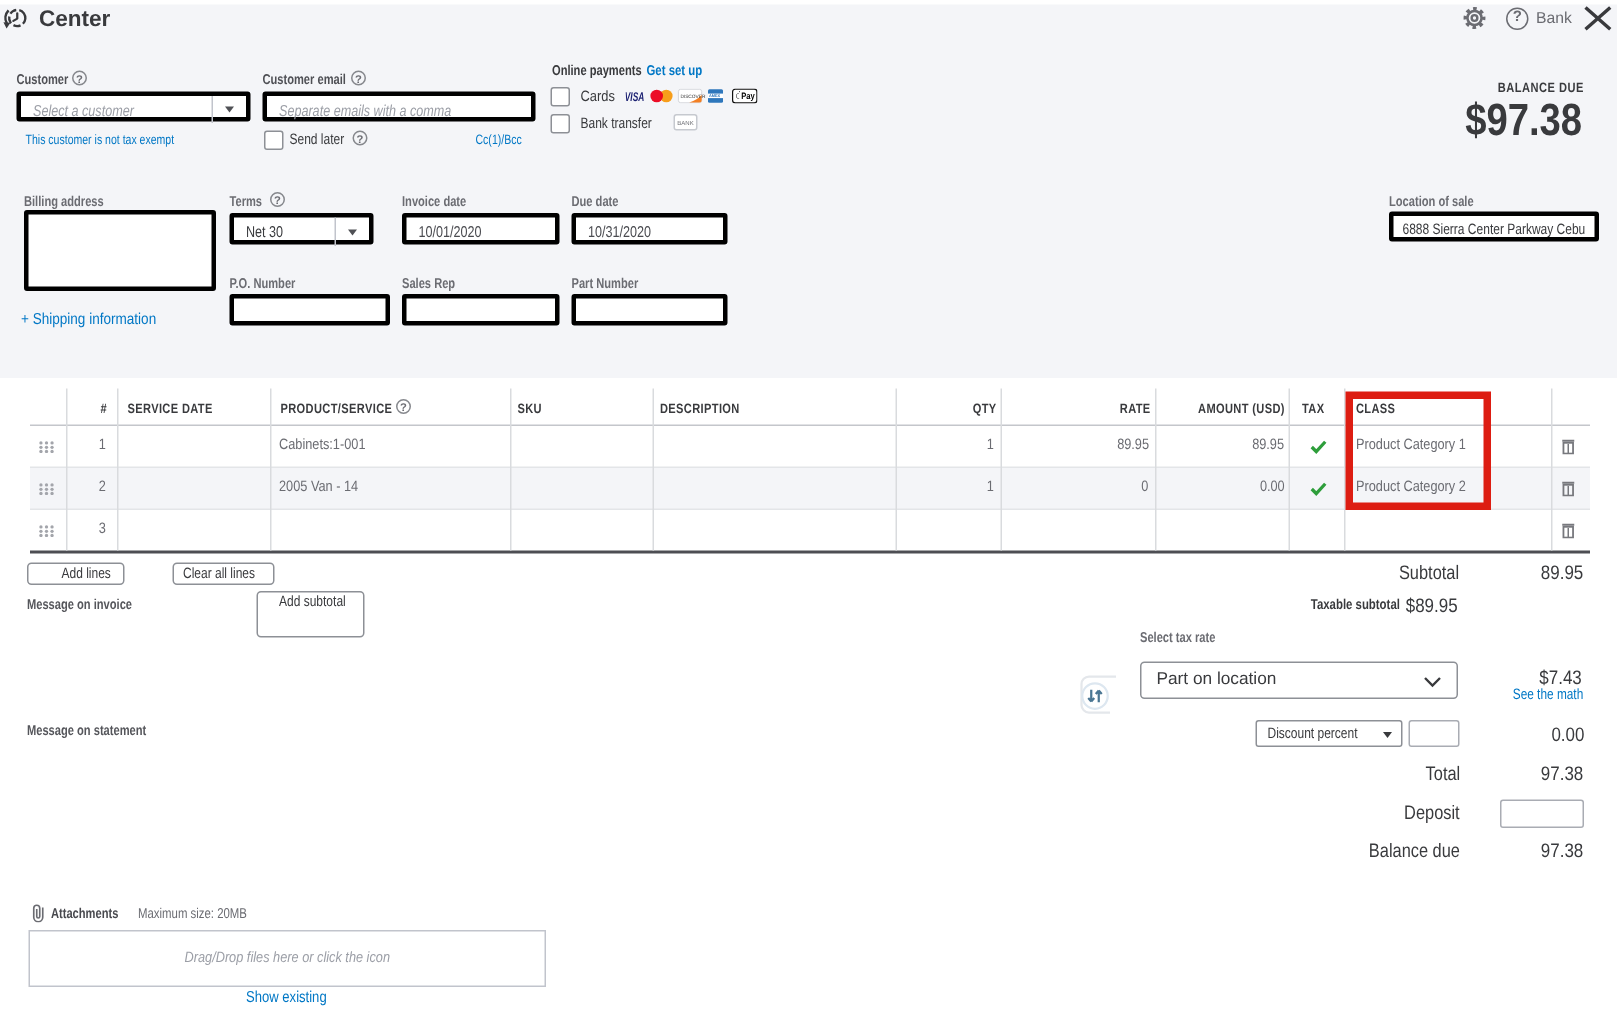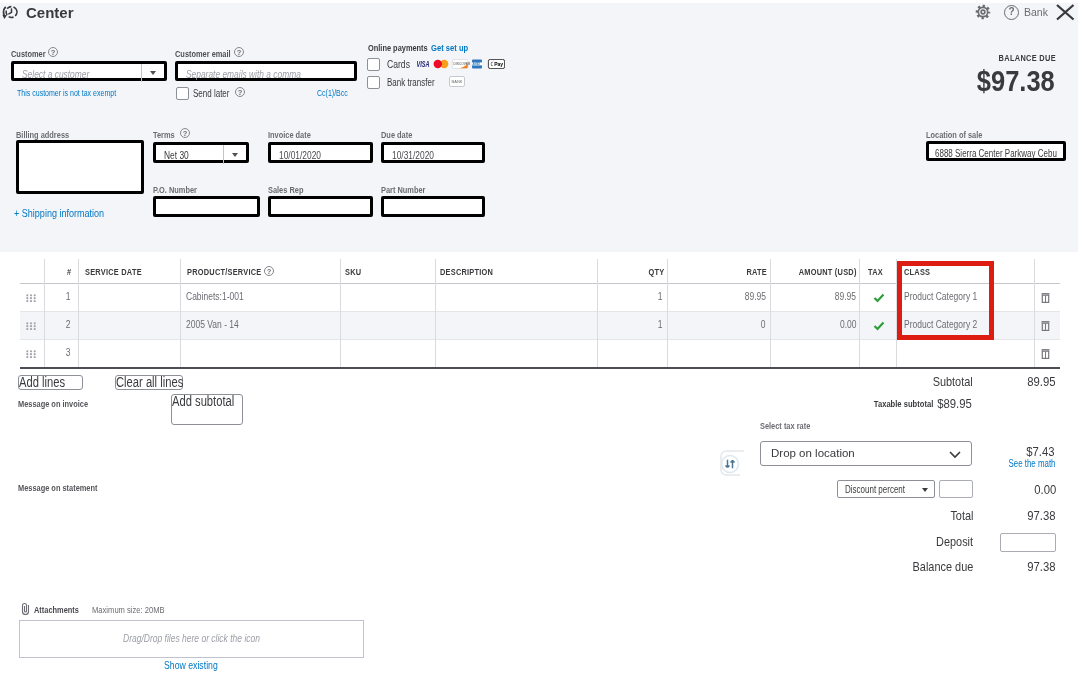--- a/index.html
+++ b/index.html
@@ -14,21 +14,21 @@
 .ph { font-style:italic; color:#9b9ea6; font-size:10.5px; }
 .blue { color:#0077c5; }
 .qm { position:absolute; width:10px; height:10px; border:1px solid #86888d; border-radius:50%; font-size:7.5px; color:#6b6c72; text-align:center; line-height:9px; font-weight:bold; }
 .cb { position:absolute; width:13px; height:13px; background:#fff; border:1px solid #8d9096; border-radius:2px; }
 .hdr { position:absolute; white-space:nowrap; font-size:9px; font-weight:bold; color:#393a3d; letter-spacing:0.3px; transform:scaleX(0.82); transform-origin:0 50%; }
 .hdrr { position:absolute; white-space:nowrap; font-size:9px; font-weight:bold; color:#393a3d; letter-spacing:0.3px; transform:scaleX(0.82); transform-origin:100% 50%; }
 .cell { position:absolute; white-space:nowrap; font-size:10px; color:#6b6c72; transform:scaleX(0.85); transform-origin:0 50%; }
 .cellr { position:absolute; white-space:nowrap; font-size:10px; color:#6b6c72; transform:scaleX(0.85); transform-origin:100% 50%; }
 .vline { position:absolute; width:1px; background:#d9dbde; }
 .hline { position:absolute; height:1px; background:#e3e5e8; }
-.btn { position:absolute; background:#fff; border:1px solid #8d9096; border-radius:3px; font-size:14px; color:#393a3d; text-align:left; }
+.btn { position:absolute; background:#fff; border:1px solid #8d9096; border-radius:3px; font-size:10px; color:#393a3d; text-align:right; }
 .tot { position:absolute; white-space:nowrap; font-size:13px; color:#393a3d; transform:scaleX(0.84); transform-origin:100% 50%; }
 .num { position:absolute; white-space:nowrap; font-size:13px; color:#393a3d; transform:scaleX(0.87); transform-origin:100% 50%; }
 </style>
 </head>
 <body>
 <div id="page">
   <div class="gray"></div>
 
   <svg class="abs" style="left:1px;top:4px" width="18" height="17" viewBox="0 0 18 17">
     <g transform="rotate(-35 10.5 8)">
@@ -252,21 +252,21 @@
   <div class="glbl" style="left:760px;top:420px;">Select tax rate</div>
 
   <svg class="abs" style="left:712px;top:447px" width="36" height="32" viewBox="0 0 36 32">
     <path d="M32 4 L14 4 A5 5 0 0 0 9 9 L9 23 A5 5 0 0 0 14 28 L28 28" stroke="#e4e7eb" stroke-width="1.5" fill="none"></path>
     <circle cx="18" cy="17" r="8.5" fill="#fff" stroke="#dde7f0" stroke-width="1.5"></circle>
     <path d="M15.5 12.8 V20 M15.5 20.6 L13.5 18.4 M15.5 20.6 L17.5 18.4" stroke="#4a7693" stroke-width="1.5" fill="none"></path>
     <path d="M20.5 21.2 V14 M20.5 13.4 L18.5 15.6 M20.5 13.4 L22.5 15.6" stroke="#4a7693" stroke-width="1.5" fill="none"></path>
   </svg>
 
   <div class="abs" style="left:760px;top:441px;width:212px;height:25px;background:#fff;border:1px solid #8d9096;border-radius:3px;">
-    <span style="position:absolute;left:10px;top:5px;font-size:11.5px;color:#393a3d;">Drop on location</span>
+    <span style="position:absolute;left:10px;top:5px;font-size:11.5px;color:#393a3d;">Part on location</span>
     <svg style="position:absolute;right:10px;top:9px;" width="12" height="8">
         <path d="M1 1 L6 6 L11 1" stroke="#393a3d" stroke-width="1.6" fill="none"></path>
       </svg>
   </div>
   <div class="num" style="right:23px;top:444px;">$7.43</div>
   <div class="abs blue" style="right:23px;top:458px;font-size:10px;transform:scaleX(0.79);transform-origin:100% 50%;">See the math</div>
 
   <div class="abs" style="left:837px;top:480px;width:98px;height:18px;background:#fff;border:1px solid #8d9096;border-radius:2px;">
     <span class="sx" style="position:absolute;left:7px;top:3px;font-size:10px;color:#393a3d;display:inline-block;">Discount percent</span>
     <div style="position:absolute;right:6px;top:7px;width:0;height:0;border-left:3.5px solid transparent;border-right:3.5px solid transparent;border-top:4.5px solid #393a3d;"></div>

